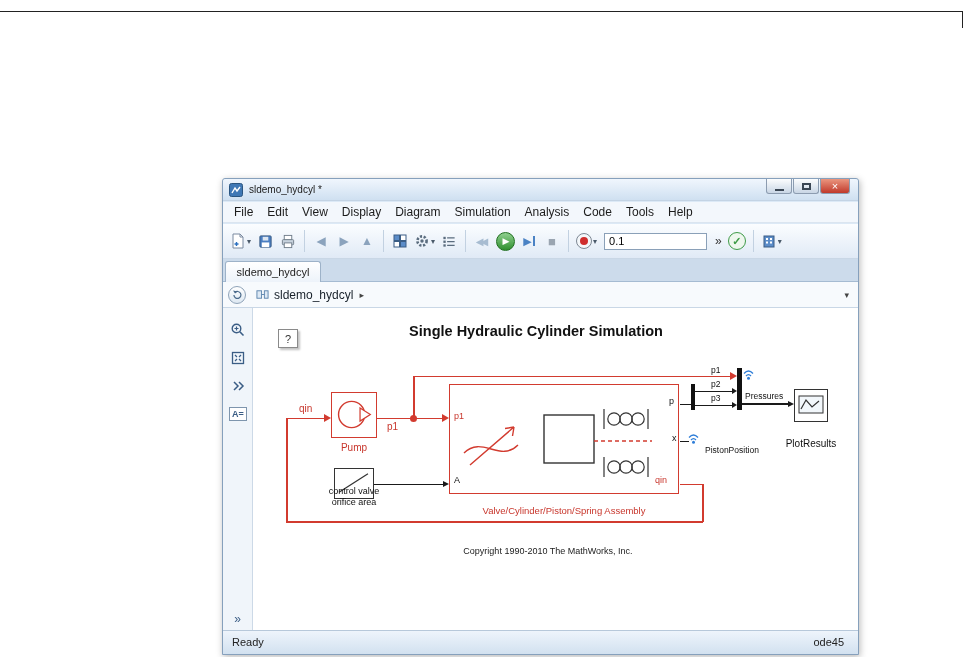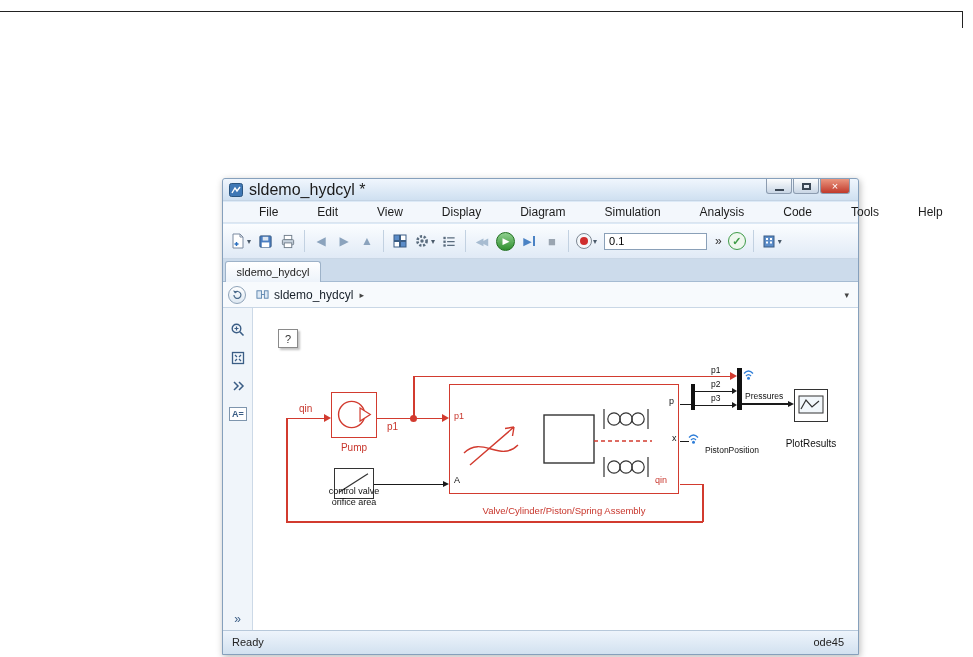--- a/index.html
+++ b/index.html
@@ -10,32 +10,32 @@
   .page-rule-right { position:absolute; left:962px; top:11px; width:1px; height:17px; background:#222; }
 
   
   #win { position:absolute; left:222px; top:178px; width:637px; height:477px;
          background:#dce9f6; border:1px solid #86a0bc; border-radius:3px 3px 0 0;
          box-shadow:1px 2px 7px rgba(0,0,0,.28); }
 
   .titlebar { position:absolute; left:0; top:0; right:0; height:22px;
               background:linear-gradient(#f0f6fd,#cfe0f1); border-radius:3px 3px 0 0;
               display:flex; align-items:center; padding-left:6px; border-bottom:1px solid #c3d3e4; }
-  .title-text { font-size:16px; color:#1b1b1b; margin-left:6px; }
+  .title-text { font-size:10px; color:#1b1b1b; margin-left:6px; }
   .winbtns { position:absolute; right:8px; top:0; display:flex; gap:1px; }
   .winbtn { width:26px; height:15px; border:1px solid #8c9cb0; border-top:none;
             border-radius:0 0 3px 3px; background:linear-gradient(#fcfdfe,#c9d6e5);
             display:flex; align-items:center; justify-content:center; }
   .winbtn.close { width:30px; background:linear-gradient(#ea967f,#c0392b); color:#fff; font-size:11px; line-height:10px; }
   .min-glyph { width:9px; height:2px; background:#3a4654; margin-top:7px; }
   .max-glyph { width:9px; height:7px; border:2px solid #3a4654; }
 
   .menubar { position:absolute; top:23px; left:0; right:0; height:21px; background:#f3f7fc;
              border-bottom:1px solid #dbe5f0; display:flex; align-items:center; padding-left:4px; }
-  .menu-item { font-size:12px; color:#1c1c1c; padding:2px 7px; cursor:default;margin-left:25px; }
+  .menu-item { font-size:12px; color:#1c1c1c; padding:2px 7px; cursor:default; }
 
   .toolbar { position:absolute; top:45px; left:0; right:0; height:35px;
              background:linear-gradient(#fbfdff,#e0eaf6); border-bottom:1px solid #c9d7e6;
              display:flex; align-items:center; padding-left:5px; gap:1px; }
   .tbtn { height:26px; min-width:22px; display:flex; align-items:center; justify-content:center;
           border-radius:3px; padding:0 2px; }
   .tsep { width:1px; height:22px; background:#c2d1e1; margin:0 4px; }
   .tcaret { font-size:8px; color:#4a5a6a; margin-left:1px; }
   .nav-glyph { font-size:12px; color:#8ba3bd; }
   .step-glyph { font-size:10px; color:#a7bcd1; letter-spacing:-3px; padding-right:3px; }
@@ -298,20 +298,21 @@
         </div>
         <div class="pal-more">»</div>
       </div>
 
       <div class="canvas">
 
         <div class="q-block" style="left:25px; top:21px; width:20px; height:19px;">
           <span>?</span>
         </div>
 
+        <div class="lbl c" style="left:128px; top:15px; width:310px; font-size:14.5px; font-weight:bold; color:#111;">Single Hydraulic Cylinder Simulation</div>
 
         <div class="blk red-b" style="left:78px; top:84px; width:46px; height:46px;">
           <svg width="43" height="43" viewBox="0 0 46 46">
               <circle cx="21" cy="23" r="14" fill="none" stroke="#d23b2f" stroke-width="1.5"></circle>
               <path d="M30 16 L41 23 L30 30 Z" fill="#fff" stroke="#d23b2f" stroke-width="1.3"></path>
             </svg>
         </div>
         <div class="lbl red c" style="left:64px; top:134px; width:74px;">Pump</div>
 
         <div class="blk blk-b" style="left:81px; top:160px; width:40px; height:31px;">
@@ -394,20 +395,21 @@
         <div class="lbl" style="left:452px; top:137px; font-size:8.5px;">PistonPosition</div>
 
         <div class="blk blk-b" style="left:541px; top:81px; width:34px; height:33px; display:flex; align-items:center; justify-content:center;">
           <svg width="26" height="22" viewBox="0 0 26 22">
               <rect x="1" y="1" width="24" height="17" fill="#f2f7fb" stroke="#333"></rect>
               <polyline points="3,14 8,5 14,12 21,6" fill="none" stroke="#333" stroke-width="1.2"></polyline>
             </svg>
         </div>
         <div class="lbl c" style="left:521px; top:130px; width:74px; font-size:10px;">PlotResults</div>
 
+        <div class="lbl c" style="left:140px; top:238px; width:310px; font-size:9px; color:#222;">Copyright 1990-2010 The MathWorks, Inc.</div>
       </div>
     </div>
 
     <div class="statusbar">
       <span class="status-left">Ready</span>
       <span class="status-right">ode45</span>
     </div>
 
   </div>
 </div>

